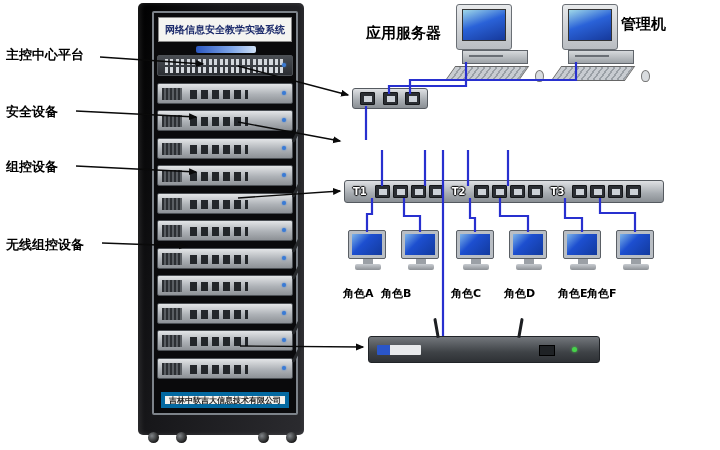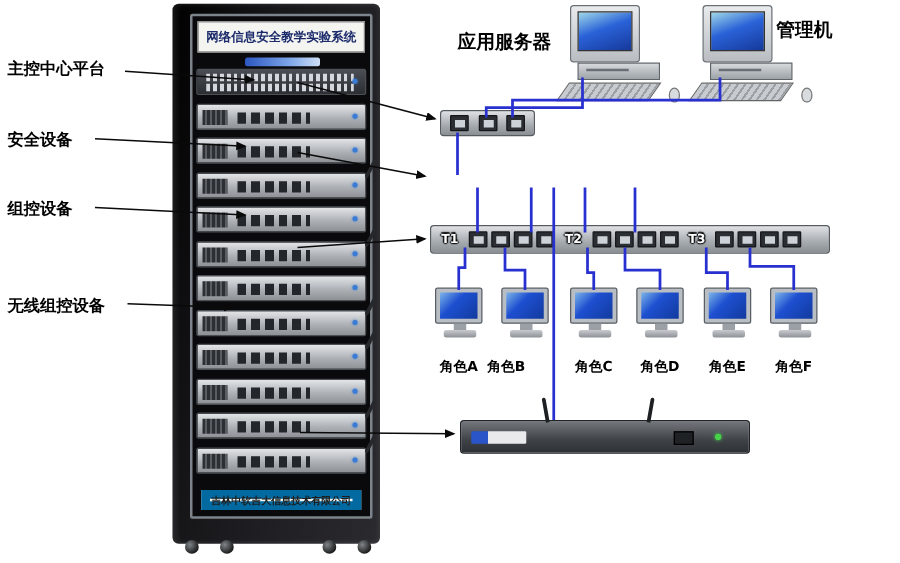--- a/index.html
+++ b/index.html
@@ -27,21 +27,21 @@
     background:repeating-linear-gradient(90deg,#23262a 0 7px,transparent 7px 11px); }
   .unit .led { position:absolute; right:6px; top:7px; width:4px; height:4px; border-radius:50%;
     background:#3a7bd5; box-shadow:0 0 2px #3a7bd5; }
   .unit .antenna { display:block; position:absolute; right:-6px; top:-12px; width:3px; height:16px;
     background:#26282b; border-radius:2px; transform:rotate(28deg); }
   .unit.panel { background:linear-gradient(#4a4e54,#2b2e33); }
   .unit.panel::before { left:7px; top:3px; width:118px; height:6px;
     background:repeating-linear-gradient(90deg,#d4d8dd 0 3px,transparent 3px 5.5px); }
   .unit.panel::after { left:7px; top:11px; width:118px; height:6px;
     background:repeating-linear-gradient(90deg,#d4d8dd 0 3px,transparent 3px 5.5px); }
-  .rack-footer { left:161px; top:392px; width:128px; height:16px; background:#f2f2ee; border:7px solid #0369a1;
+  .rack-footer { left:161px; top:392px; width:128px; height:16px; background:#f2f2ee; border:4px solid #0369a1;
     display:flex; align-items:center; justify-content:center; font-size:8px; font-weight:bold; color:#1c1c1c; white-space:nowrap; }
   .caster { top:432px; width:11px; height:11px; border-radius:50%;
     background:radial-gradient(circle at 35% 35%, #808488, #1a1a1a 72%); }
 
   
   .side-label { font-size:13px; font-weight:bold; color:#000; white-space:nowrap; }
   .top-label  { font-size:15px; font-weight:bold; color:#000; white-space:nowrap; }
 
   
   .pc { width:102px; height:86px; }
@@ -71,21 +71,21 @@
   .tname { font-size:10px; }
   .pgroup { display:flex; gap:3px; }
 
   
   .crt-mon { width:40px; height:47px; }
   .crt-mon .scr { width:38px; height:29px; background:#b9bec4; border:1px solid #5a5f65; border-radius:2px; padding:3px; }
   .crt-mon .scr .glass { width:100%; height:100%;
     background:linear-gradient(135deg,#7db4e8 0%,#1d4fd0 40%,#123a9e 100%); }
   .crt-mon .neck { width:10px; height:5px; background:#9ba0a6; margin:0 auto; }
   .crt-mon .base { width:26px; height:6px; background:linear-gradient(#c8ccd1,#8d9196); margin:0 auto; border-radius:2px; }
-  .role-label { width:48px; text-align:center; font-size:11px; font-weight:bold; color:#000; white-space:nowrap; }
+  .role-label { width:48px; text-align:left; font-size:11px; font-weight:bold; color:#000; white-space:nowrap; }
 
   
   .bottom-dev { left:368px; top:336px; width:232px; height:27px;
     background:linear-gradient(#73777c,#3f4347 60%,#2e3135); border:1px solid #202327; border-radius:3px; }
   .bottom-dev .ant { position:absolute; width:3px; height:20px; background:#1d1f22; border-radius:2px 2px 0 0; }
   .bottom-dev .ant1 { left:66px; top:-19px; transform:rotate(-10deg); }
   .bottom-dev .ant2 { left:150px; top:-19px; transform:rotate(10deg); }
   .bottom-dev .blogo { position:absolute; left:8px; top:8px; width:44px; height:10px; border-radius:1px;
     background:linear-gradient(90deg,#2a55c8 0 30%,#e8eaec 30%); }
   .bottom-dev .bport { position:absolute; right:44px; top:8px; width:16px; height:11px;
@@ -251,21 +251,21 @@
       </div>
       <div class="neck"></div>
       <div class="base"></div>
     </div>
 
   <div class="abs role-label" style="left:343px;top:286px">角色A</div>
   <div class="abs role-label" style="left:381px;top:286px">角色B</div>
   <div class="abs role-label" style="left:451px;top:286px">角色C</div>
   <div class="abs role-label" style="left:504px;top:286px">角色D</div>
   <div class="abs role-label" style="left:558px;top:286px">角色E</div>
-  <div class="abs role-label" style="left:611px;top:286px">角色F</div>
+  <div class="abs role-label" style="left:587px;top:286px">角色F</div>
 
   <div class="abs bottom-dev">
     <span class="ant ant1"></span>
     <span class="ant ant2"></span>
     <span class="blogo"></span>
     <span class="bport"></span>
     <span class="bled"></span>
   </div>
 
   <svg class="abs wires" width="720" height="450" viewBox="0 0 720 450">

